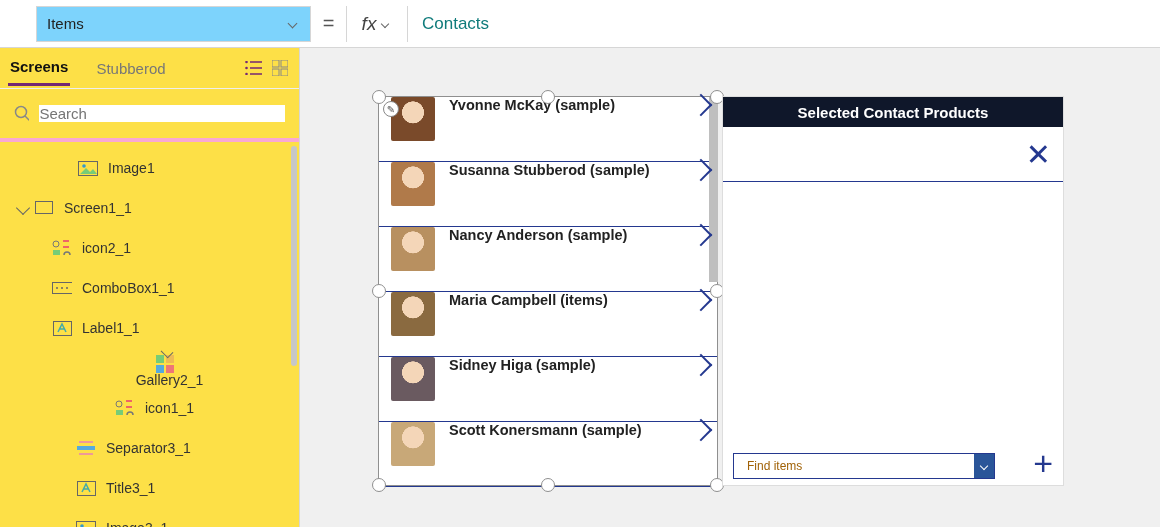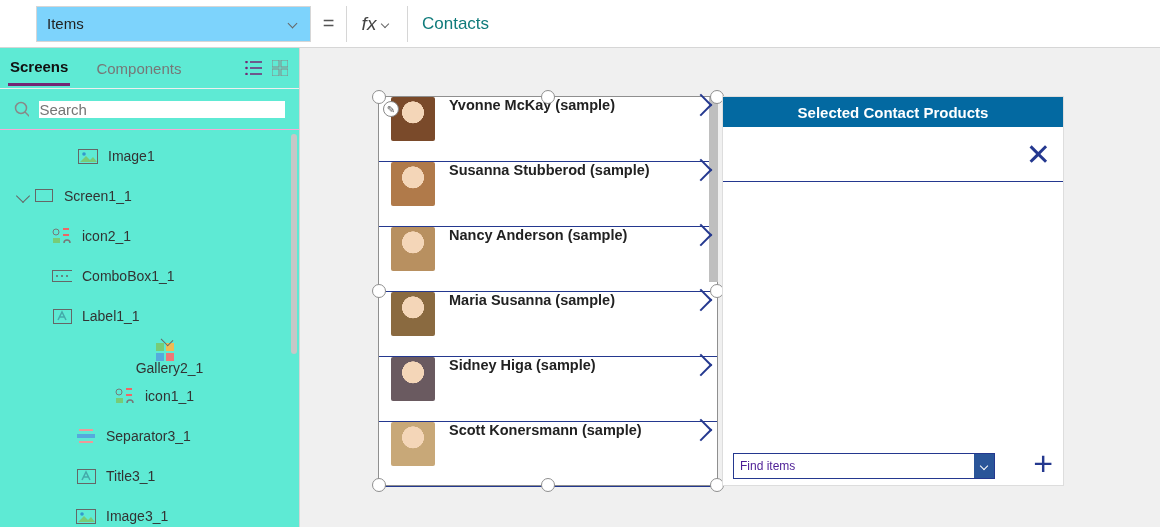--- a/index.html
+++ b/index.html
@@ -8,27 +8,27 @@
   
   .formula-bar { display: flex; align-items: center; height: 48px; border-bottom: 1px solid #d6d6d6; }
   .prop-select { margin-left: 36px; width: 275px; height: 36px; display: flex; align-items: center; justify-content: space-between; padding: 0 10px; border: 1px solid #d6d6d6; background: #7dd3fc; font-size: 15px; color: #222; }
   .chev { border: solid #666; border-width: 0 1.5px 1.5px 0; display: inline-block; padding: 3px; transform: rotate(45deg); margin-right: 4px; }
   .equals { width: 35px; text-align: center; font-size: 20px; color: #555; }
   .fx { width: 62px; display: flex; align-items: center; justify-content: center; gap: 6px; border-left: 1px solid #d6d6d6; border-right: 1px solid #d6d6d6; height: 36px; font-style: italic; font-size: 19px; color: #444; }
   .fx .chev { padding: 2.5px; }
   .formula-val { padding-left: 14px; font-size: 17px; color: #0f7b7b; text-align: right; }
 
   
-  .left { position: absolute; left: 0; top: 48px; width: 300px; bottom: 0; border-right: 1px solid #d6d6d6; background: #5eead4; }
+  .left { position: absolute; left: 0; top: 48px; width: 300px; bottom: 0; border-right: 1px solid #d6d6d6; background: #fde047; }
   .tabs { display: flex; align-items: center; height: 40px; padding: 0 8px; }
   .tab { padding: 8px 2px; margin-right: 24px; font-size: 15px; color: #777; cursor: pointer; }
   .tab.active { color: #111; font-weight: 600; border-bottom: 3px solid #742774; }
   .tabs .spacer { flex: 1; }
   .tabs .ticon { width: 22px; height: 22px; display: flex; align-items: center; justify-content: center; margin-left: 4px; cursor: pointer; }
-  .search { display: flex; align-items: center; height: 42px; border-top: 1px solid #eee; border-bottom: 1px solid #f9a8d4; padding: 0 14px; }
+  .search { display: flex; align-items: center; height: 54px; border-top: 1px solid #eee; border-bottom: 4px solid #f9a8d4; padding: 0 14px; }
   .search input { border: none; outline: none; font-size: 15px; color: #555; width: 100%; margin-left: 10px; }
   .tree { position: relative; padding-top: 6px; }
   .tree-scroll { position: absolute; right: 2px; top: 4px; width: 6px; height: 220px; background: #c7c7c7; border-radius: 3px; }
   .node { display: flex; align-items: center; height: 40px; font-size: 14px; color: #333; cursor: pointer; }
   .node .expand { width: 10px; height: 10px; border: solid #666; border-width: 0 1.5px 1.5px 0; transform: rotate(45deg); margin-right: 6px; }
   .node .icon { width: 20px; height: 16px; margin-right: 10px; display: flex; align-items: center; justify-content: center; }
   .ind1 { padding-left: 78px; }
   .ind0 { padding-left: 18px; }
   .ind1b { padding-left: 52px; }
   .ind2 { padding-left: 40px; flex-direction: column; }
@@ -46,24 +46,24 @@
   .h-l { left: -7px; top: 50%; margin-top: -7px; } .h-r { right: -7px; top: 50%; margin-top: -7px; }
   .pencil { position: absolute; left: 4px; top: 4px; width: 16px; height: 16px; border: 1px solid #888; border-radius: 50%; display: flex; align-items: center; justify-content: center; font-size: 10px; background: #fff; color: #555; }
   .grow { height: 65px; display: flex; align-items: flex-start; border-bottom: 1px solid #24388f; padding: 0 8px 0 12px; }
   .avatar { width: 44px; height: 44px; border-radius: 2px; flex-shrink: 0; }
   .gname { flex: 1; padding-left: 14px; font-size: 14.5px; font-weight: 600; color: #222; }
   .garrow { width: 16px; height: 16px; border: solid #24388f; border-width: 0 2px 2px 0; transform: rotate(-45deg); }
   .gscroll { position: absolute; right: -1px; top: 0; width: 9px; height: 185px; background: #bfbfbf; }
 
   
   .card { position: absolute; left: 422px; top: 48px; width: 342px; height: 390px; background: #fff; border: 1px solid #ddd; }
-  .card-h { height: 30px; background: #0369a1; color: #fff; display: flex; align-items: center; justify-content: center; font-size: 15px; font-weight: 600; }
+  .card-h { height: 30px; background: #0f172a; color: #fff; display: flex; align-items: center; justify-content: center; font-size: 15px; font-weight: 600; }
   .xrow { height: 55px; border-bottom: 1px solid #24388f; display: flex; align-items: center; justify-content: flex-end; padding-right: 12px; }
   .xicon { font-size: 30px; color: #24388f; font-weight: 300; cursor: pointer; }
-  .find { position: absolute; left: 10px; bottom: 6px; width: 262px; height: 26px; border: 1px solid #24388f; display: flex; align-items: center; padding-left: 6px; font-size: 12px; color: #4c1d95; }
+  .find { position: absolute; left: 10px; bottom: 6px; width: 262px; height: 26px; border: 1px solid #24388f; display: flex; align-items: center; padding-left: 13px; font-size: 12px; color: #a16207; }
   .find .dd { width: 20px; height: 24px; background: #2a5599; margin-left: auto; display: flex; align-items: center; justify-content: center; }
   .find .dd span { border: solid #fff; border-width: 0 1.5px 1.5px 0; padding: 2.5px; transform: rotate(45deg); display: inline-block; }
   .plus { position: absolute; right: 10px; bottom: 2px; font-size: 34px; color: #24388f; font-weight: 300; cursor: pointer; }
 
   
   svg { display: block; }
 </style>
 </head>
 <body>
 
@@ -76,21 +76,21 @@
   <div class="fx">
     <span>fx</span>
     <span class="chev"></span>
   </div>
   <div class="formula-val">Contacts</div>
 </div>
 
 <div class="left">
   <div class="tabs">
     <div class="tab active">Screens</div>
-    <div class="tab">Components</div>
+    <div class="tab">Stubberod</div>
     <div class="spacer"></div>
     <div class="ticon">
       <svg width="18" height="14">
           <path d="M5 1h12M5 7h12M5 13h12" stroke="#742774" stroke-width="1.5"></path>
           <circle cx="1.5" cy="1" r="1.3" fill="#742774"></circle>
           <circle cx="1.5" cy="7" r="1.3" fill="#742774"></circle>
           <circle cx="1.5" cy="13" r="1.3" fill="#742774"></circle>
         </svg>
     </div>
     <div class="ticon">
@@ -240,21 +240,21 @@
           <div class="gname">Susanna Stubberod (sample)</div>
           <div class="garrow"></div>
         </div>
         <div class="grow">
           <div class="avatar" style="background:radial-gradient(circle at 50% 35%, #f4d6b8 30%, #b89060 31%),#b89060;"></div>
           <div class="gname">Nancy Anderson (sample)</div>
           <div class="garrow"></div>
         </div>
         <div class="grow">
           <div class="avatar" style="background:radial-gradient(circle at 50% 35%, #f4d6b8 30%, #8a6a40 31%),#8a6a40;"></div>
-          <div class="gname">Maria Susanna (sample)</div>
+          <div class="gname">Maria Campbell (items)</div>
           <div class="garrow"></div>
         </div>
         <div class="grow">
           <div class="avatar" style="background:radial-gradient(circle at 50% 35%, #f4d6b8 30%, #6a5a60 31%),#6a5a60;"></div>
           <div class="gname">Sidney Higa (sample)</div>
           <div class="garrow"></div>
         </div>
         <div class="grow">
           <div class="avatar" style="background:radial-gradient(circle at 50% 35%, #f4d6b8 30%, #c8a878 31%),#c8a878;"></div>
           <div class="gname">Scott Konersmann (sample)</div>

